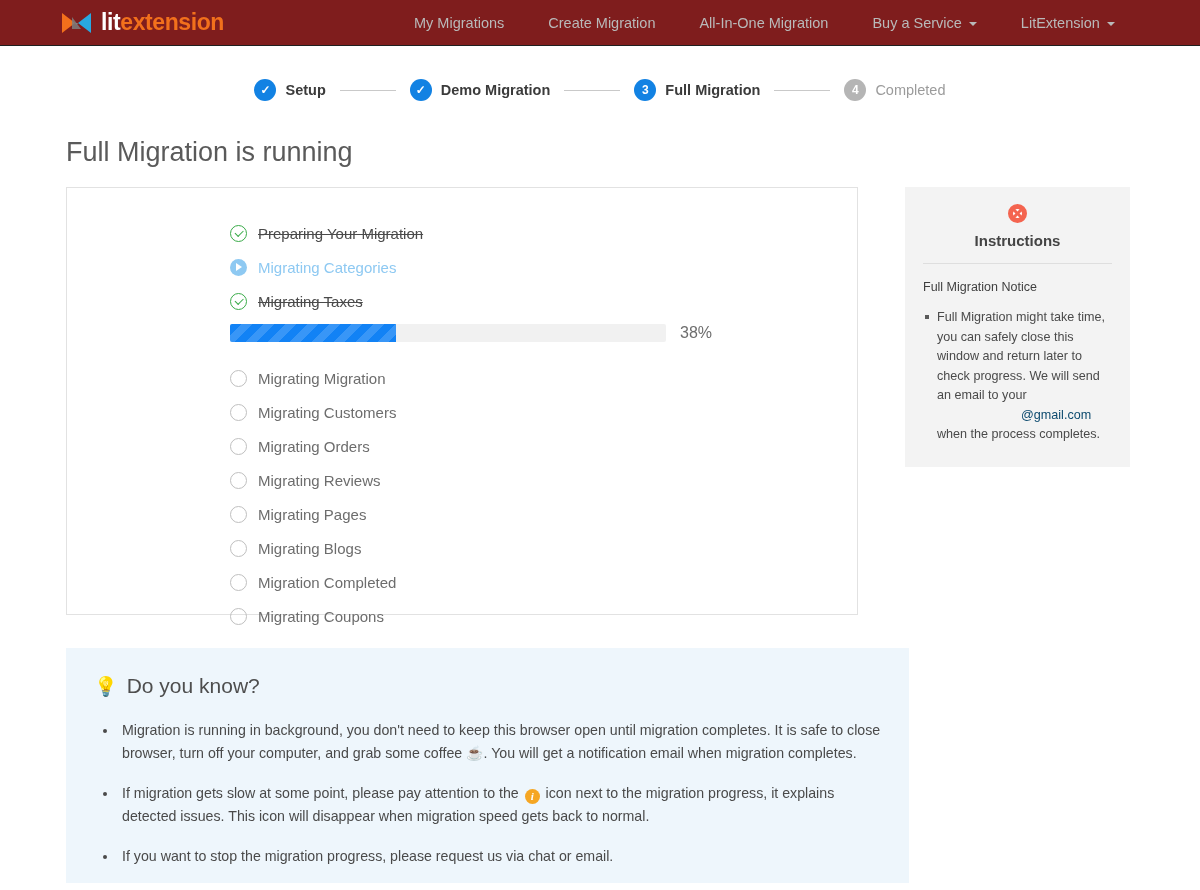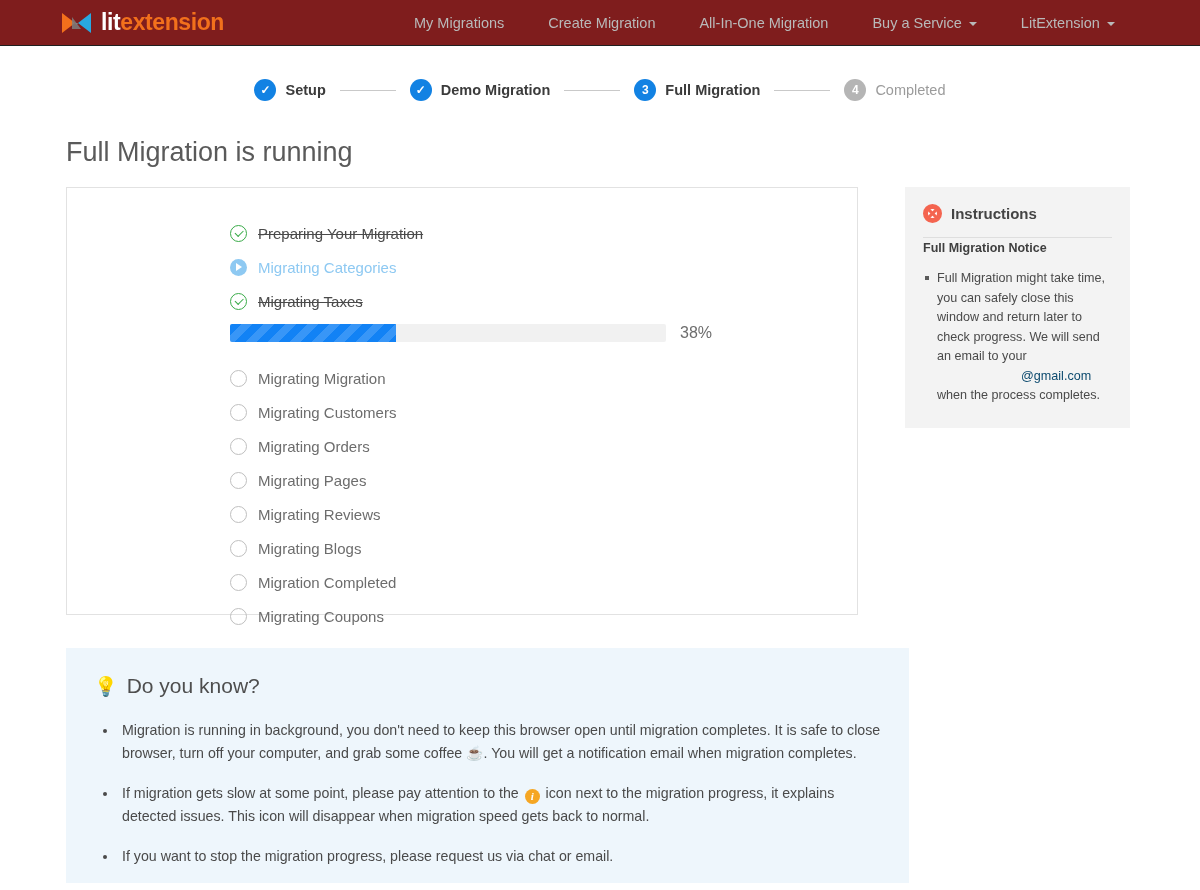--- a/index.html
+++ b/index.html
@@ -107,34 +107,34 @@
       rgba(255,255,255,.16) 75%, transparent 75%, transparent);
     background-size: 22px 22px;
   }
   .progress-pct { font-size: 16px; color: #6d6d6d; margin-left: 14px; }
 
   
   .instructions {
     margin-left: 47px; width: 225px;
     background: #f3f3f3; padding: 17px 18px 22px 18px;
   }
-  .instr-head { display: flex; align-items: center; gap: 9px; padding-bottom: 14px; }
+  .instr-head { display: flex; align-items: center; gap: 9px; padding-bottom: 14px; flex-direction: column; }
   .instr-title { font-size: 15px; font-weight: bold; color: #444; }
   .life-ring {
     width: 19px; height: 19px; border-radius: 50%;
     border: 5px solid #f4644f; background: #ffffff;
     position: relative; flex: none;
   }
   .life-ring::before, .life-ring::after {
     content: ""; position: absolute; background: #f4644f;
   }
   .life-ring::before { left: 3px; top: -2px; width: 3px; height: 13px; transform: rotate(45deg); }
   .life-ring::after  { left: 3px; top: -2px; width: 3px; height: 13px; transform: rotate(-45deg); }
   .instr-divider { height: 1px; background: #dedede; }
-  .instr-subtitle { font-size: 12.5px; font-weight: bold; color: #3f3f3f; margin-top: 3px; }
+  .instr-subtitle { font-size: 12.5px; font-weight: normal; color: #3f3f3f; margin-top: 16px; }
   .instr-list { margin-top: 14px; padding-left: 14px; list-style: none; }
   .instr-list li {
     font-size: 12.6px; color: #4a4a4a; line-height: 1.55; position: relative;
   }
   .instr-list li::before {
     content: ""; position: absolute; left: -12px; top: 7px;
     width: 4px; height: 4px; background: #5a5a5a;
   }
   .email-link { color: #0c4a6e; text-decoration: none; }
   .email-blank { display: inline-block; width: 84px; }
@@ -263,25 +263,25 @@
       <div class="task">
         <span class="ico ico-circle"></span>
         <span class="task-label">Migrating Customers</span>
       </div>
       <div class="task">
         <span class="ico ico-circle"></span>
         <span class="task-label">Migrating Orders</span>
       </div>
       <div class="task">
         <span class="ico ico-circle"></span>
+        <span class="task-label">Migrating Reviews</span>
+      </div>
+      <div class="task">
+        <span class="ico ico-circle"></span>
         <span class="task-label">Migrating Pages</span>
-      </div>
-      <div class="task">
-        <span class="ico ico-circle"></span>
-        <span class="task-label">Migrating Reviews</span>
       </div>
       <div class="task">
         <span class="ico ico-circle"></span>
         <span class="task-label">Migrating Blogs</span>
       </div>
       <div class="task">
         <span class="ico ico-circle"></span>
         <span class="task-label">Migration Completed</span>
       </div>
       <div class="task">

